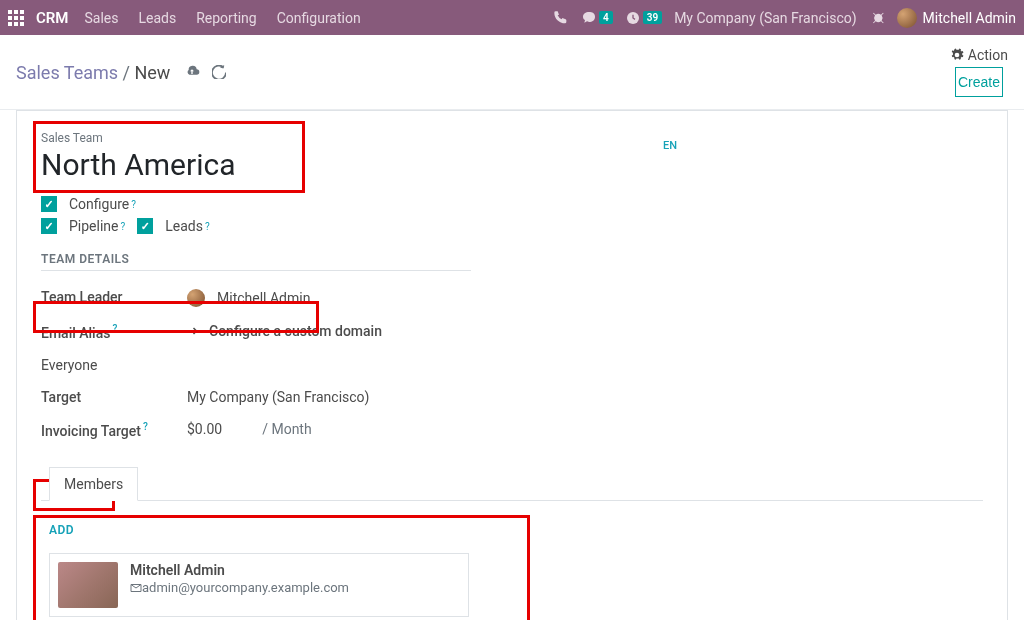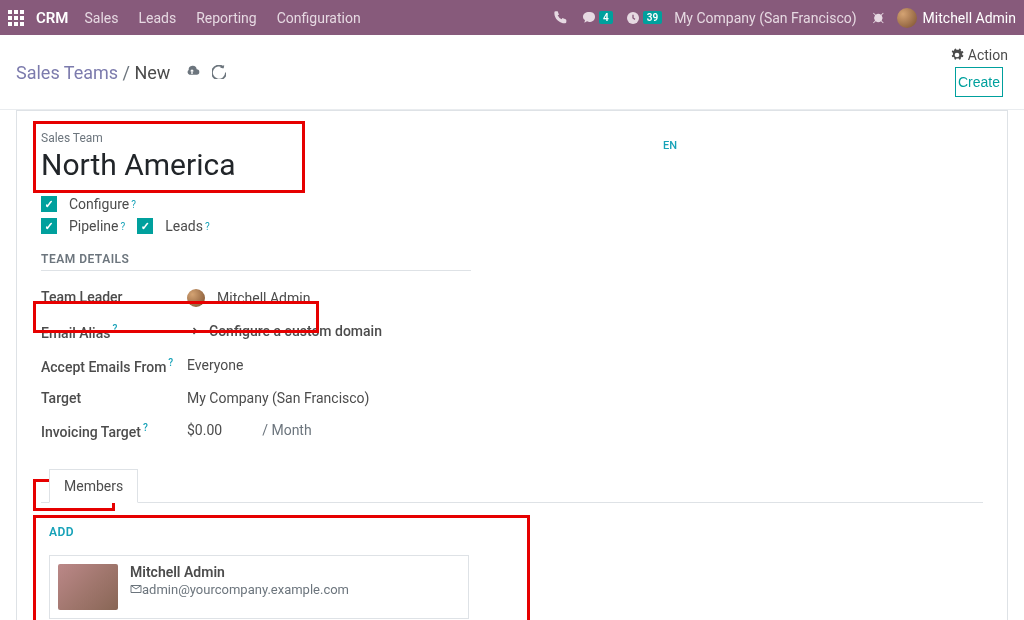--- a/index.html
+++ b/index.html
@@ -170,21 +170,20 @@
     <div class="detail-row">
       <div class="lbl"><span>Email Alias</span><span class="q">?</span></div>
       <div class="val link" style="display:flex;align-items:center;gap:10px;">
         <svg width="12" height="12" viewBox="0 0 24 24" fill="currentColor">
             <path d="M5 12h12M13 6l6 6-6 6" stroke="currentColor" stroke-width="3" fill="none"></path>
           </svg>
         <span>Configure a custom domain</span>
       </div>
     </div>
     <div class="detail-row">
-      <div class="lbl"><span>Accept Emails From</span><span class="q">?</span></div>
       <div class="val">Everyone</div>
     </div>
     <div class="detail-row">
       <div class="lbl">Target</div>
       <div class="val">My Company (San Francisco)</div>
     </div>
     <div class="detail-row">
       <div class="lbl"><span>Invoicing Target</span><span class="q">?</span></div>
       <div class="val" style="display:flex;gap:40px;">
         <span>$0.00</span>

